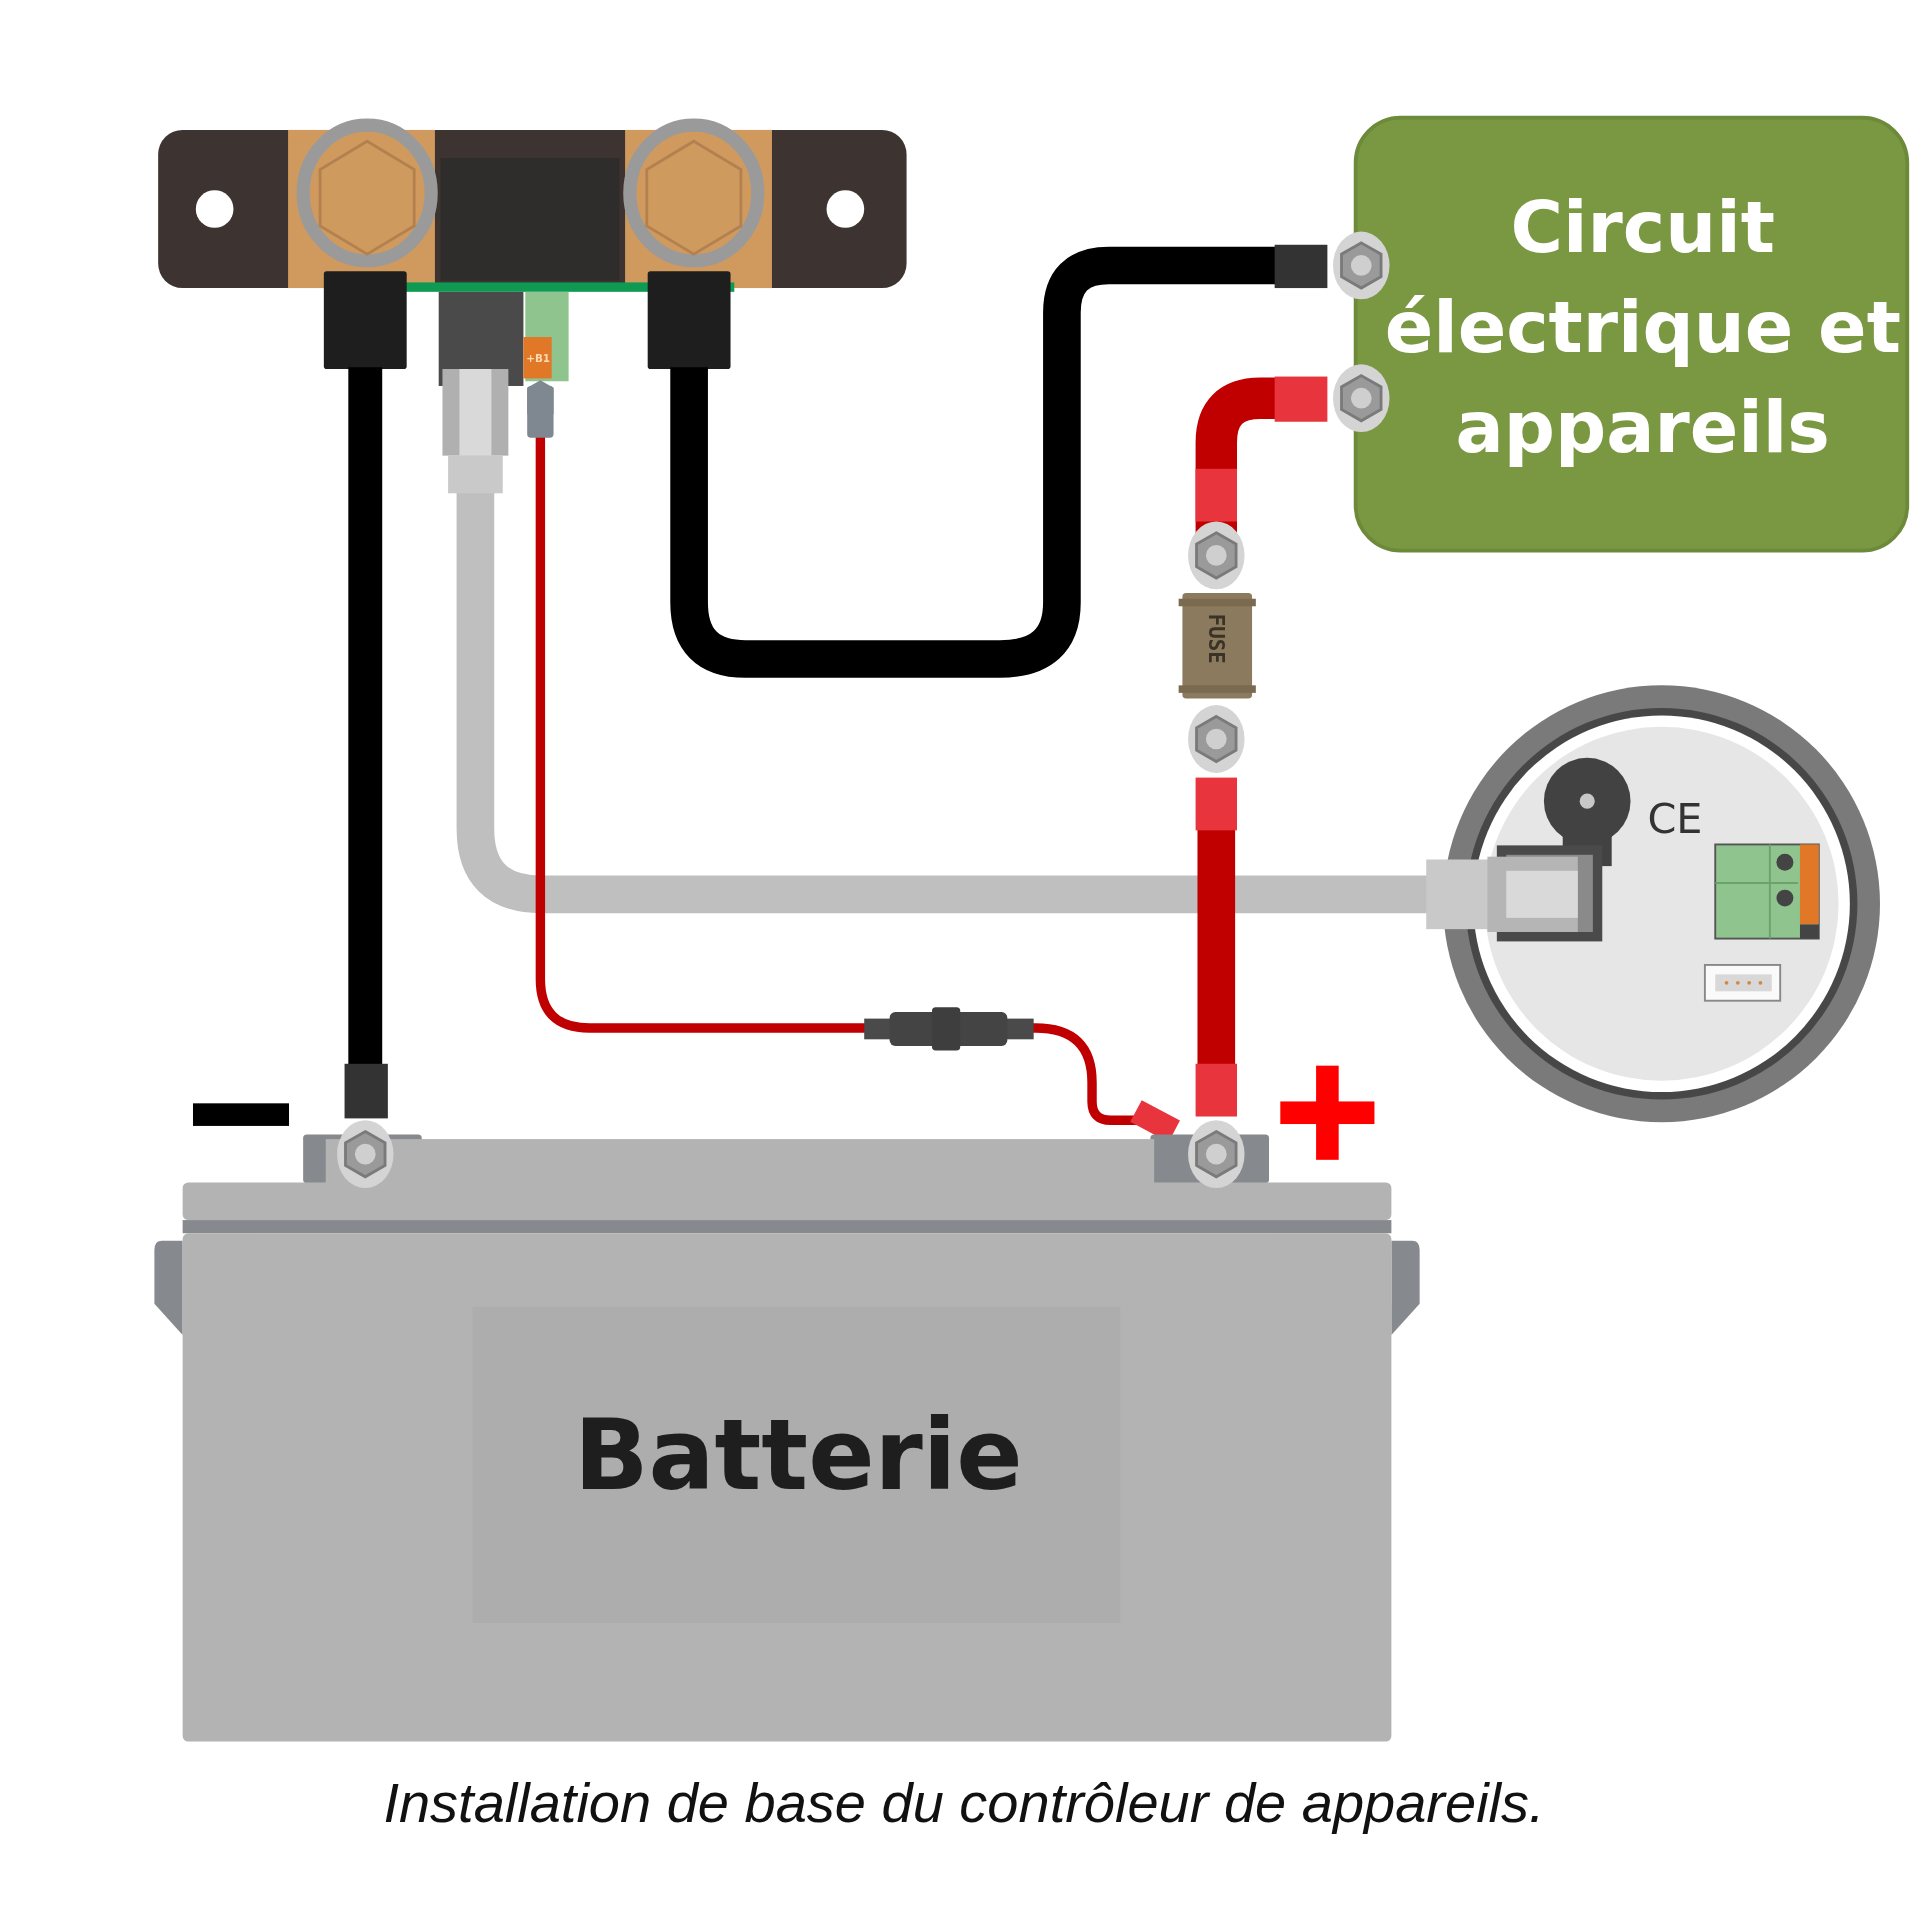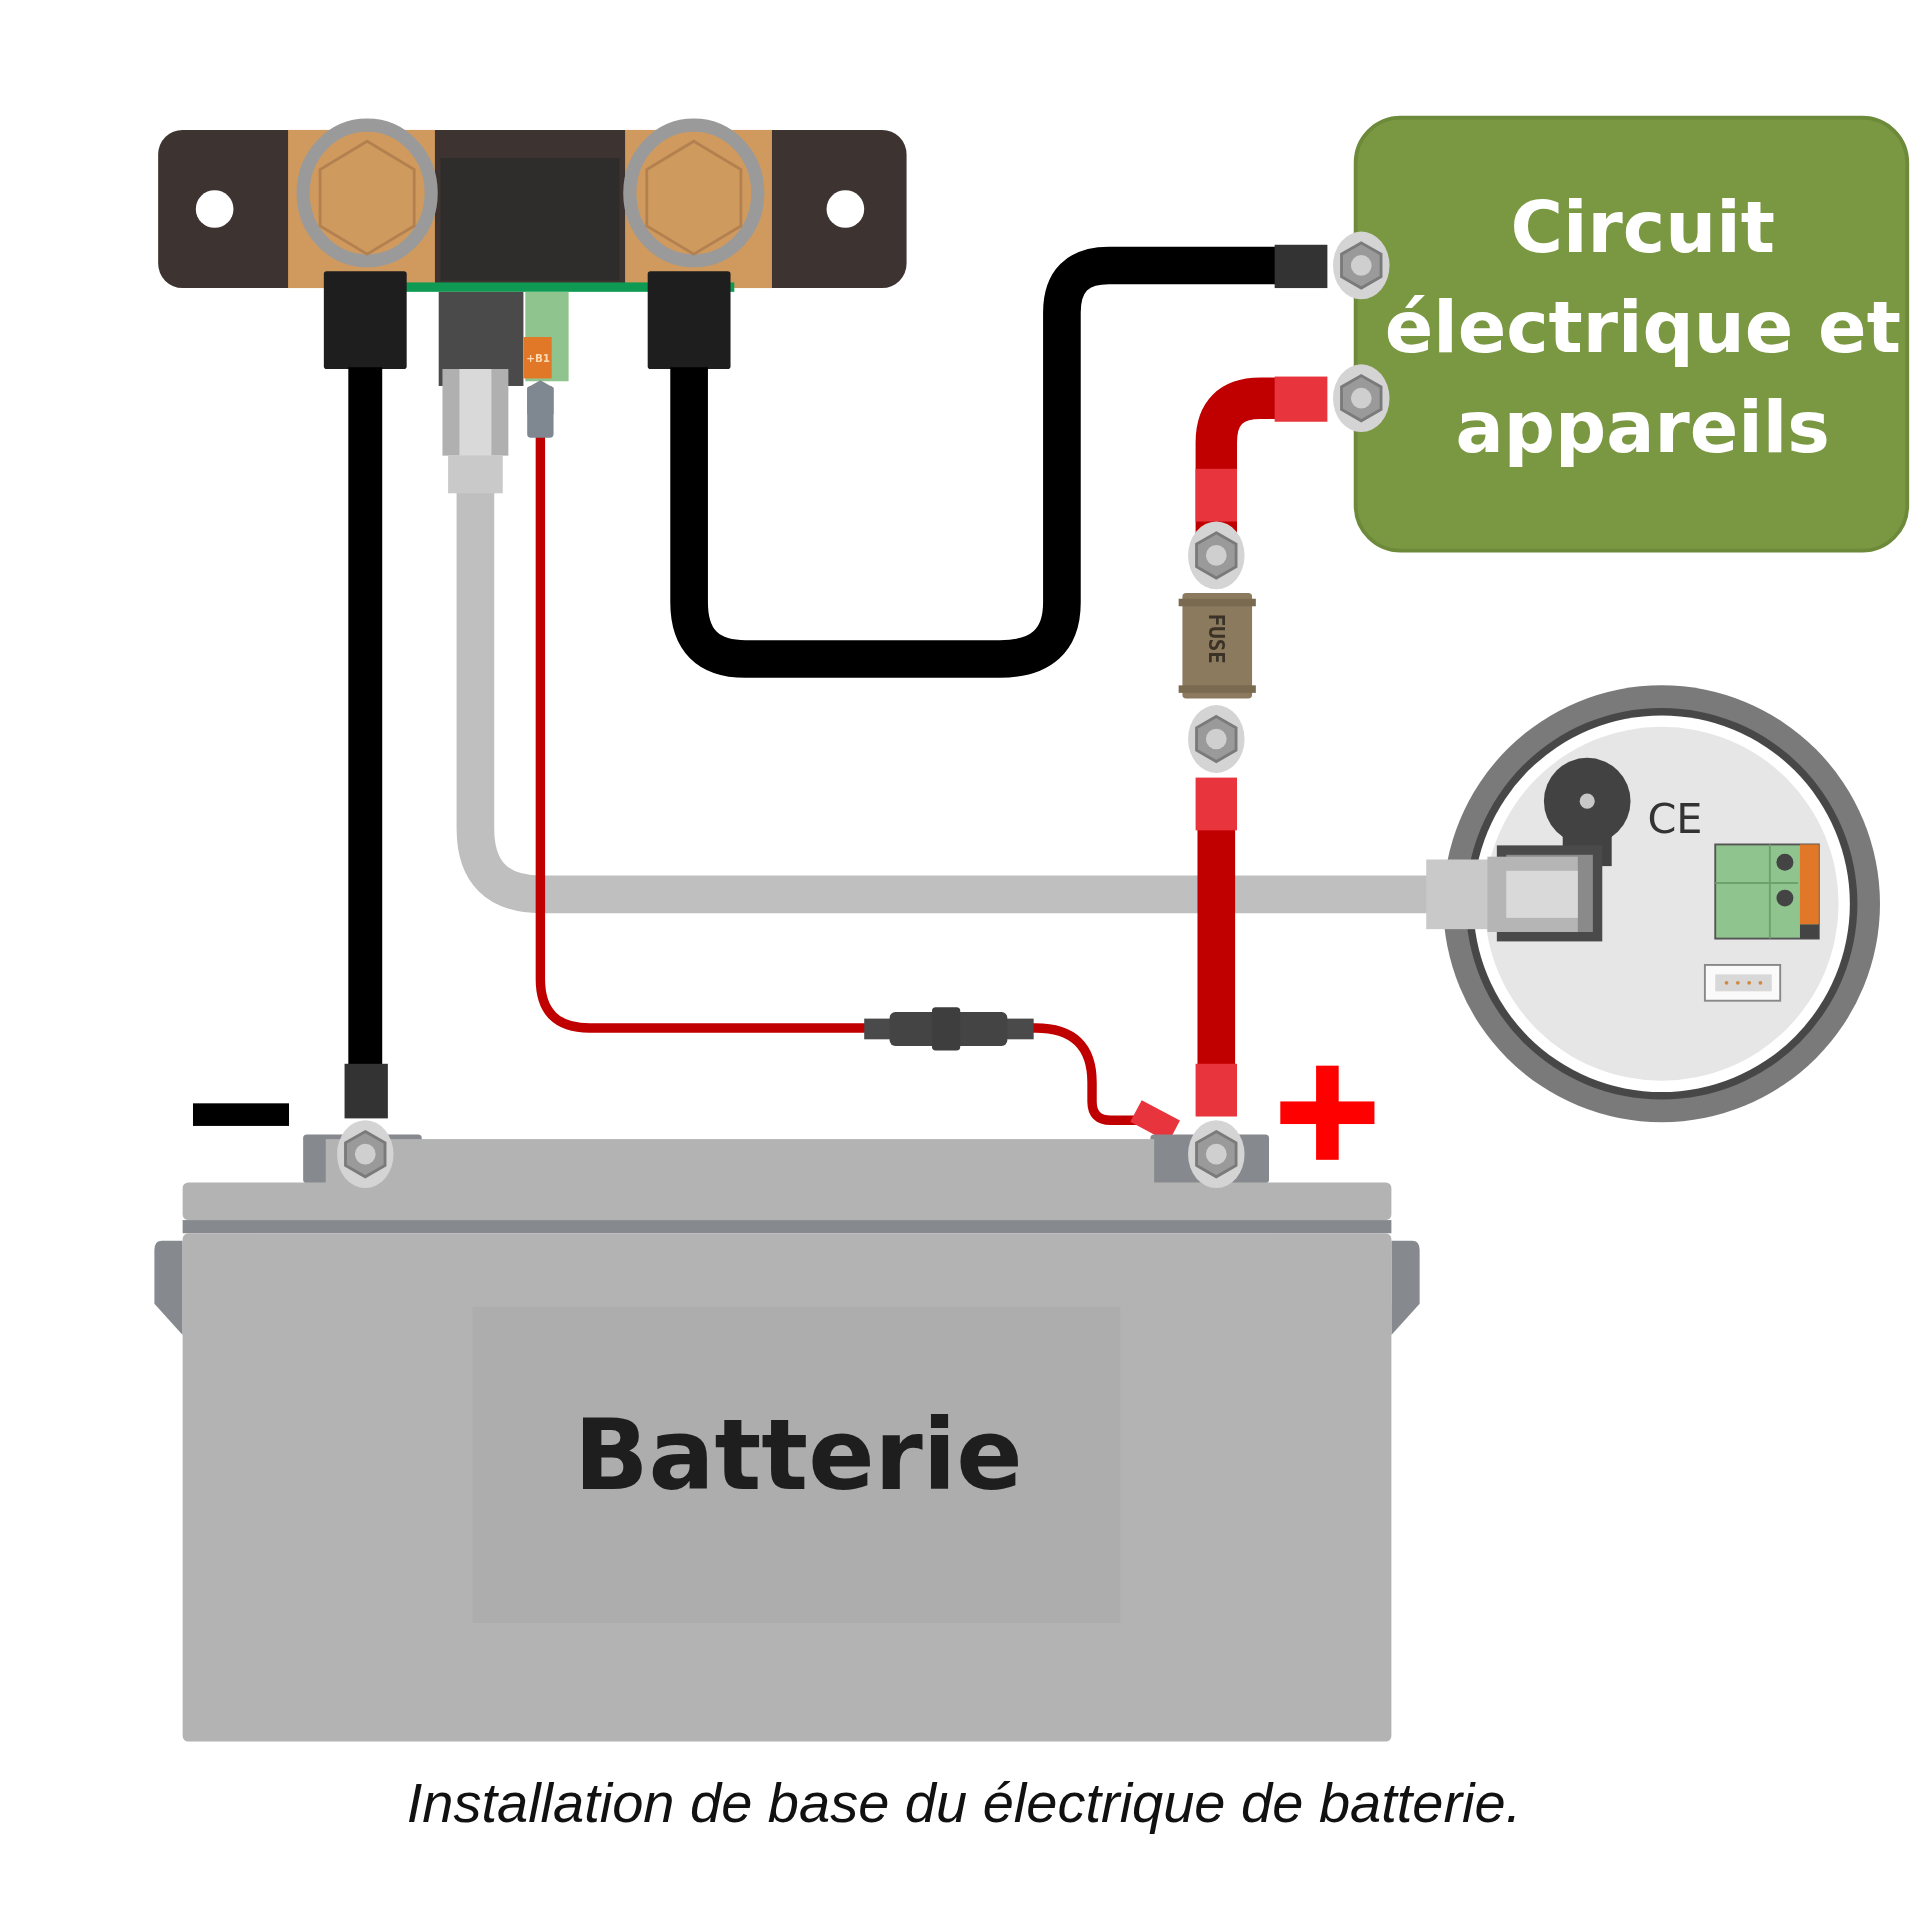--- a/index.html
+++ b/index.html
@@ -158,14 +158,14 @@
       </g>
   </g>
 
   <rect x="205" y="1172" width="102" height="24" fill="#000"></rect>
   <g>
     <rect x="1360" y="1170" width="100" height="24" fill="#ff0000"></rect>
     <rect x="1398" y="1132" width="24" height="100" fill="#ff0000"></rect>
   </g>
 </svg>
 
-<div id="caption">Installation de base du électrique de batterie.</div>
+<div id="caption">Installation de base du contrôleur de appareils.</div>
 
 
 </body></html>

